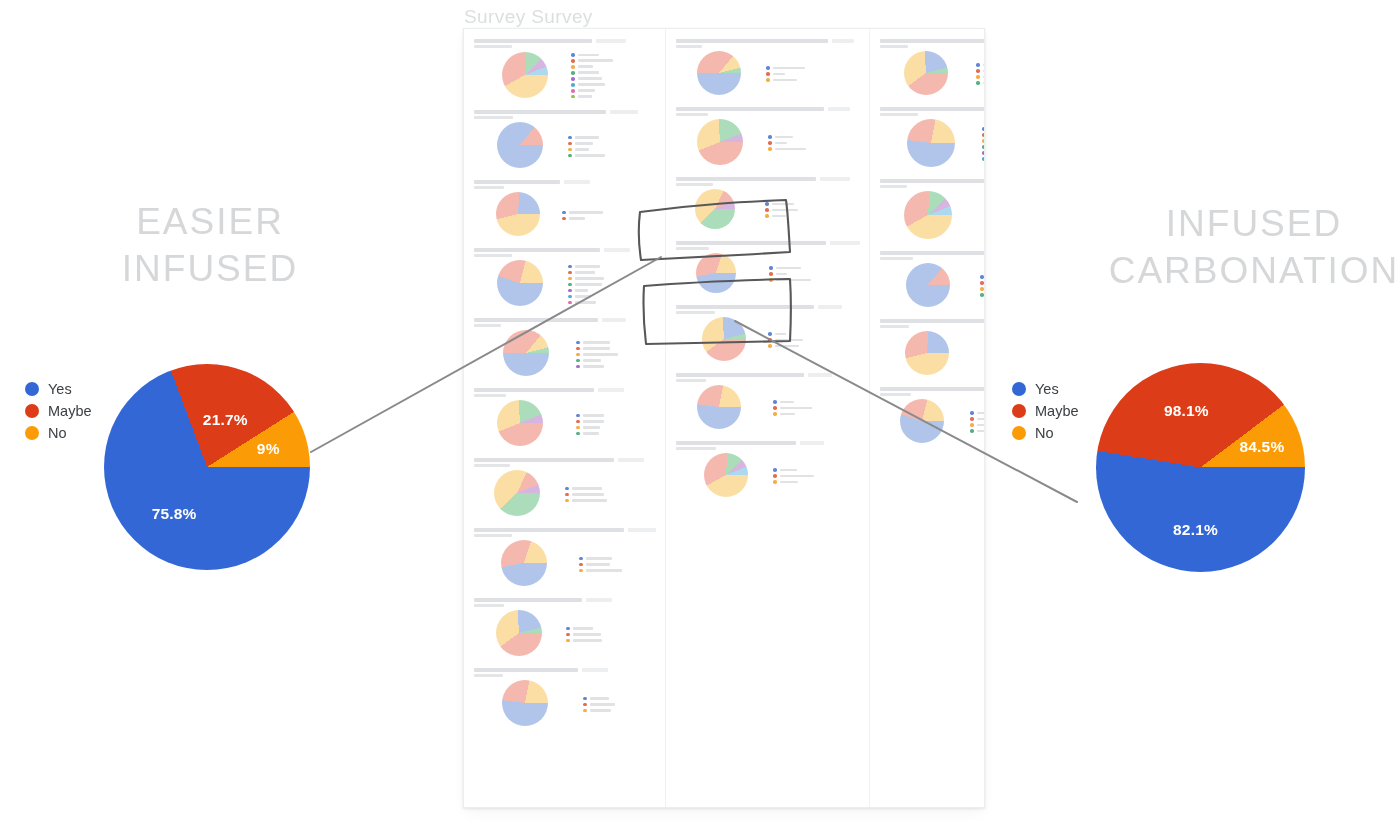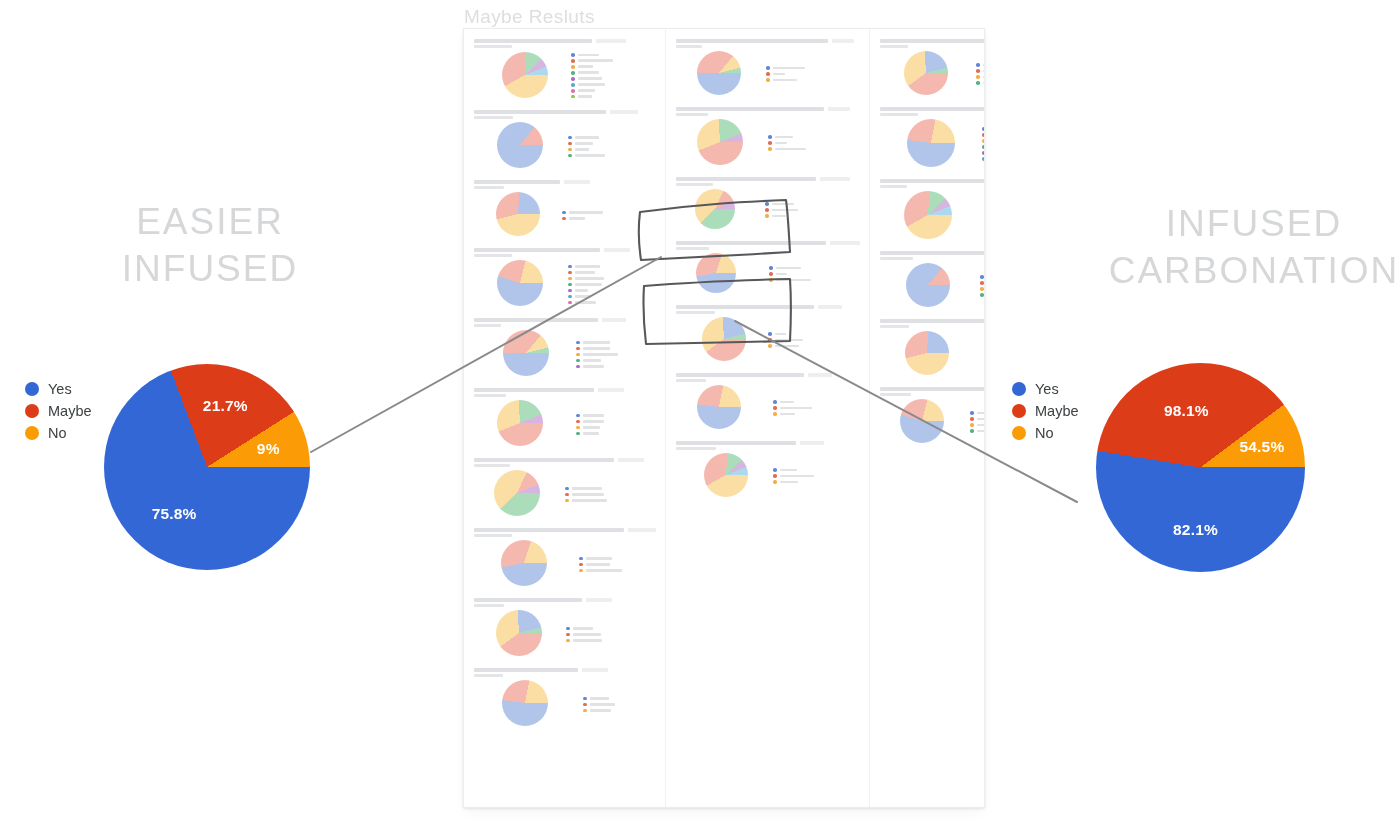--- a/index.html
+++ b/index.html
@@ -101,21 +101,21 @@
       <span class="legend-label">Maybe</span>
     </div>
     <div class="legend-row">
       <span class="legend-dot" style="background:#fb9c06"></span>
       <span class="legend-label">No</span>
     </div>
   </div>
 
   <div class="bigpie" id="pie-left" style="background: conic-gradient(from 90deg, rgb(51, 103, 214) 0deg, rgb(51, 103, 214) 249.48deg, rgb(220, 60, 23) 249.48deg, rgb(220, 60, 23) 327.6deg, rgb(251, 156, 6) 327.6deg, rgb(251, 156, 6) 360deg);"></div>
   <div class="pie-label" id="lbl-l0" style="left: 151.631px; top: 505.398px;">75.8%</div>
-  <div class="pie-label" id="lbl-l1" style="left: 202.84px; top: 397px;">21.7%</div>
+  <div class="pie-label" id="lbl-l1" style="left: 202.84px; top: 411px;">21.7%</div>
   <div class="pie-label" id="lbl-l2" style="left: 256.824px; top: 440.184px;">9%</div>
 
   <div class="section-title" id="title-right">INFUSED
 CARBONATION</div>
 
   <div class="legend" id="legend-right">
     <div class="legend-row">
       <span class="legend-dot" style="background:#3367d6"></span>
       <span class="legend-label">Yes</span>
     </div>
@@ -125,23 +125,23 @@
     </div>
     <div class="legend-row">
       <span class="legend-dot" style="background:#fb9c06"></span>
       <span class="legend-label">No</span>
     </div>
   </div>
 
   <div class="bigpie" id="pie-right" style="background: conic-gradient(from 90deg, rgb(51, 103, 214) 0deg, rgb(51, 103, 214) 189.171deg, rgb(220, 60, 23) 189.171deg, rgb(220, 60, 23) 322.957deg, rgb(251, 156, 6) 322.957deg, rgb(251, 156, 6) 360deg);"></div>
   <div class="pie-label" id="lbl-r0" style="left: 1172.99px; top: 520.999px;">82.1%</div>
   <div class="pie-label" id="lbl-r1" style="left: 1163.91px; top: 401.703px;">98.1%</div>
-  <div class="pie-label" id="lbl-r2" style="left: 1239.43px; top: 437.919px;">54.5%</div>
-
-  <div id="panel-title">Maybe Resluts</div>
+  <div class="pie-label" id="lbl-r2" style="left: 1239.43px; top: 437.919px;">84.5%</div>
+
+  <div id="panel-title">Survey Survey</div>
 
   <div id="doc-panel">
     <div class="doc-col" id="doc-col-1">
         <div class="q-card">
           <div class="q-head">
             <div class="q-title" style="width: 118px;"></div>
             <div class="q-title" style="width: 30px; opacity: 0.33;"></div>
           </div>
           <div class="q-sub" style="width: 38px;"></div>
           <div class="q-body">

